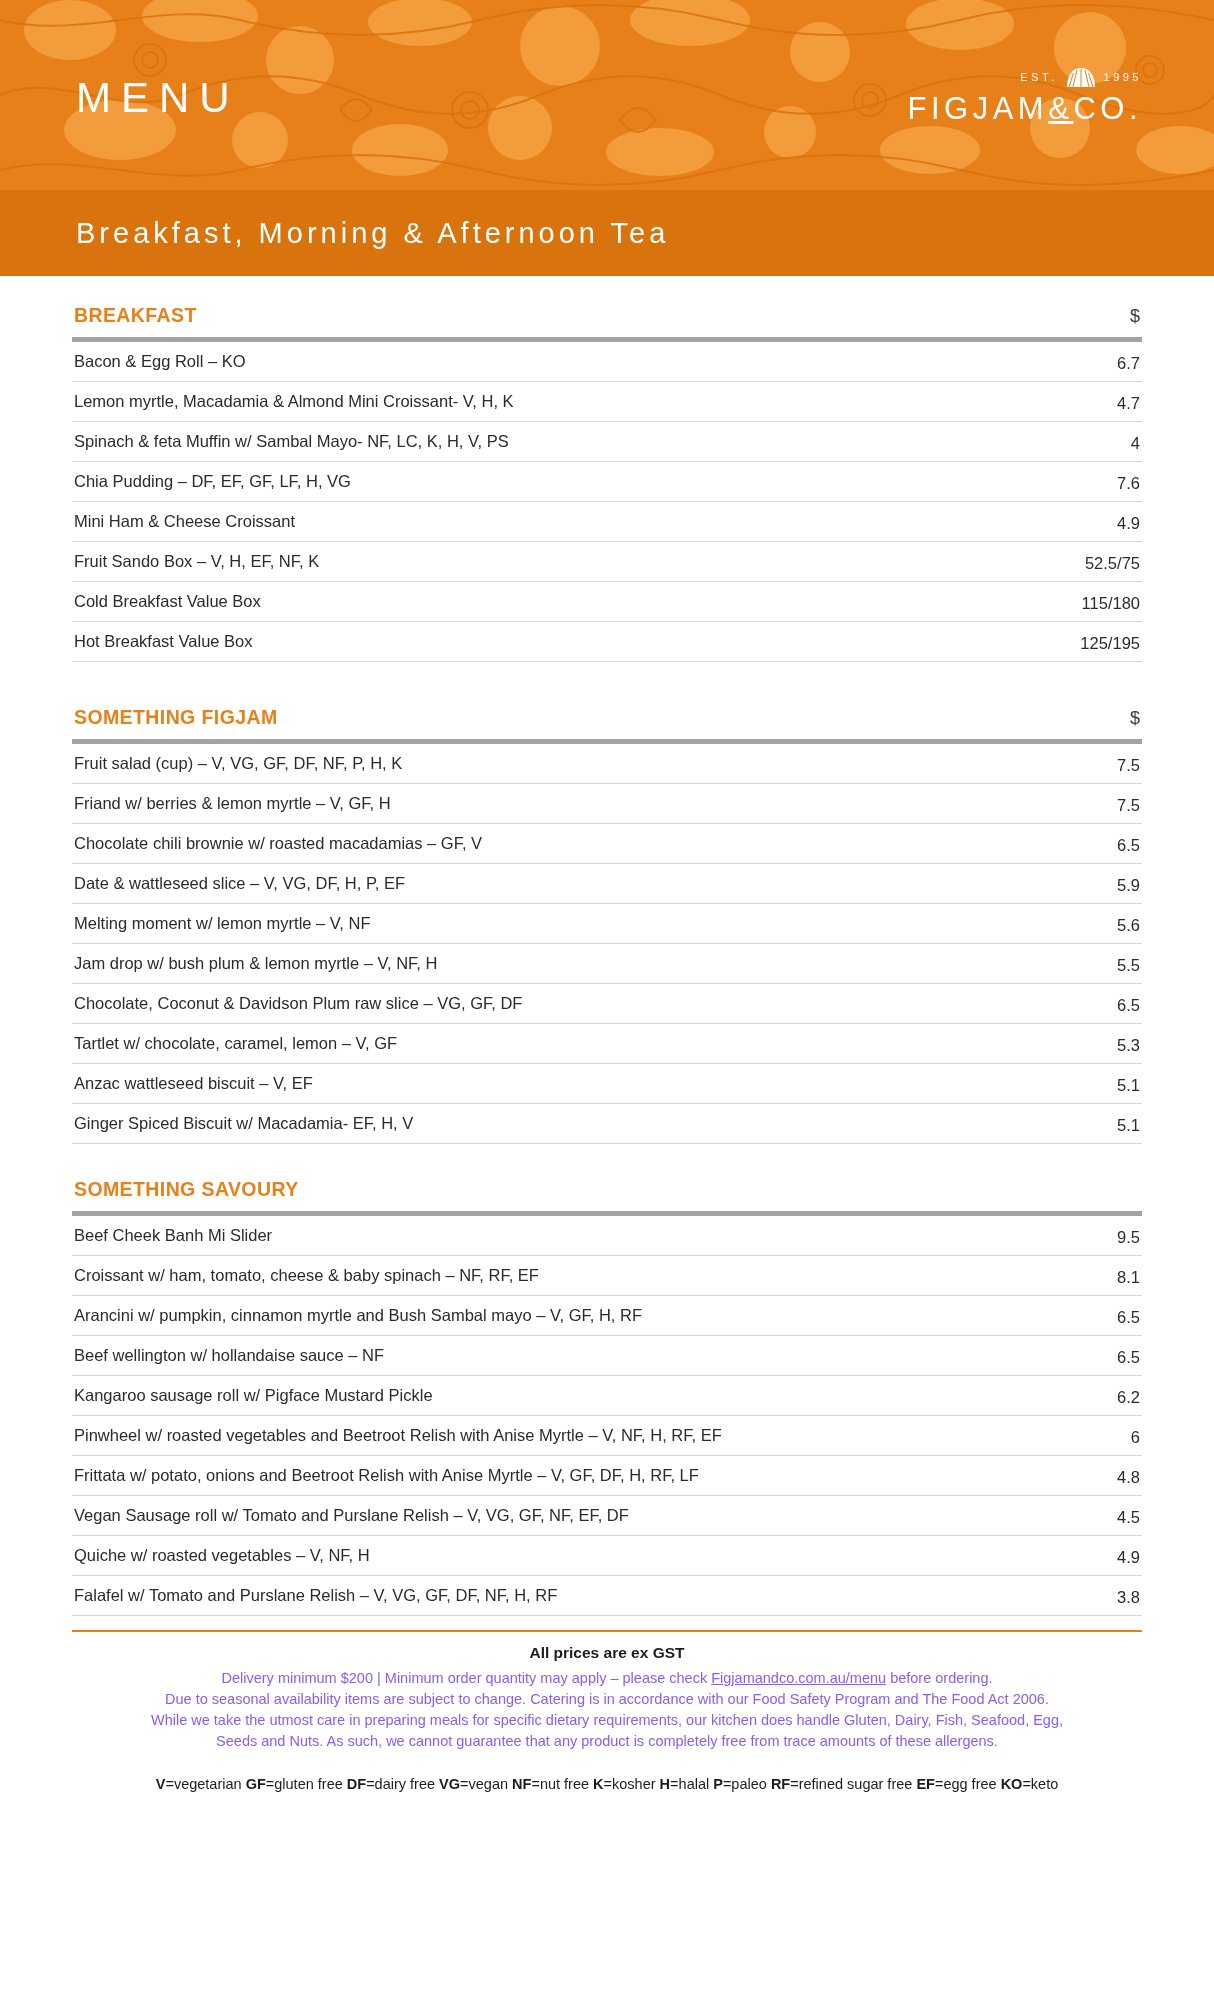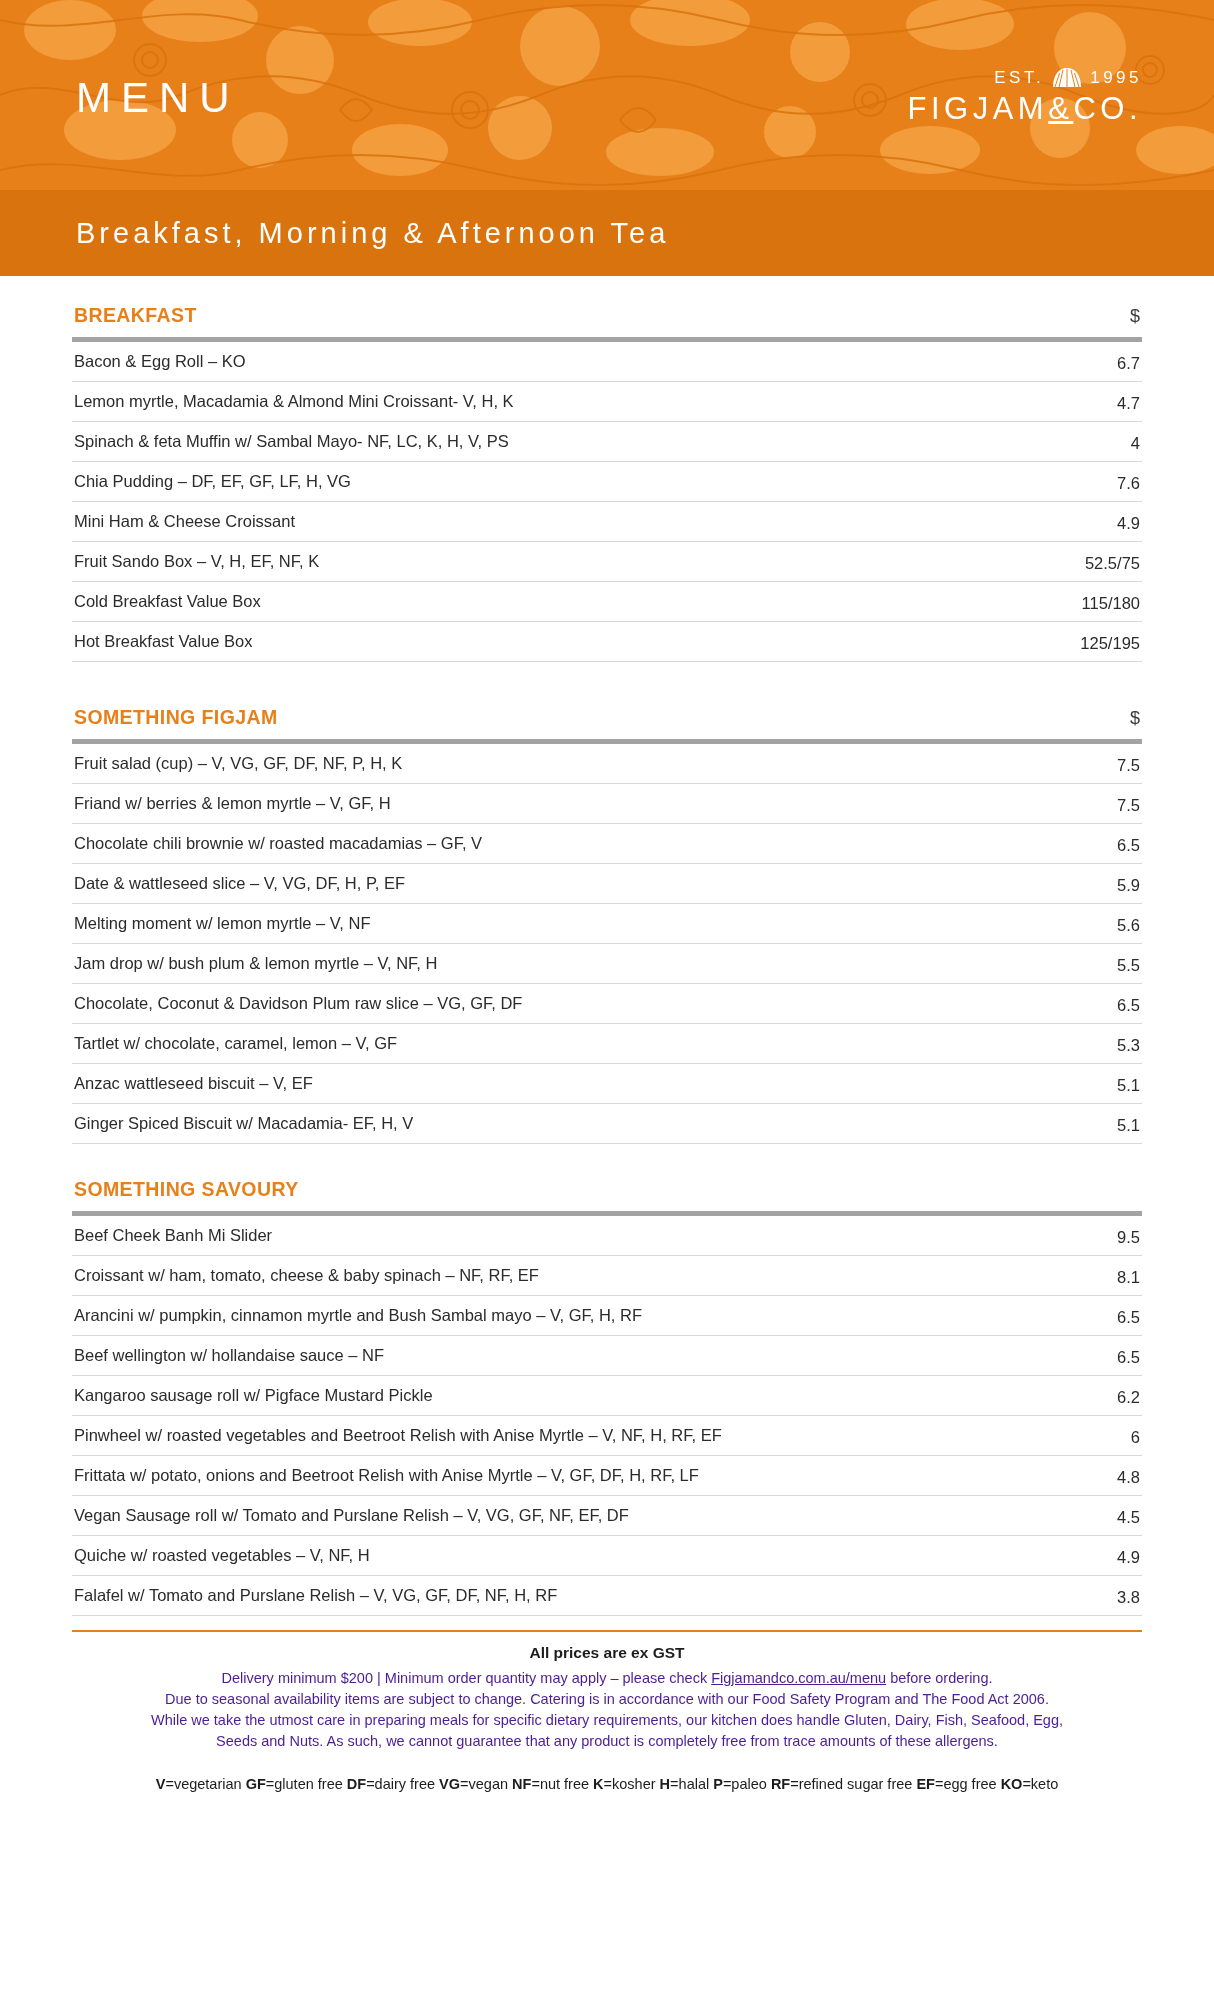--- a/index.html
+++ b/index.html
@@ -47,21 +47,21 @@
     font-weight: 400;
     line-height: 1;
     margin-top: 6px;
   }
   .brand {
     text-align: right;
     color: #ffffff;
     line-height: 1;
   }
   .brand-est {
-    font-size: 17px;
+    font-size: 11px;
     letter-spacing: 3.5px;
     display: flex;
     align-items: center;
     justify-content: flex-end;
     gap: 8px;
     margin-bottom: 4px;
   }
   .brand-name {
     font-size: 31px;
     letter-spacing: 4.5px;
@@ -146,21 +146,21 @@
     margin: 14px 0 12px 0;
   }
   .footer-bold {
     font-size: 15.5px;
     font-weight: bold;
     color: #1d1d1d;
     margin-bottom: 6px;
   }
   .footer-line {
     font-size: 14.5px;
-    color: #4c1d95;
+    color: #8b5cf6;
     line-height: 1.45;
   }
   .footer-line u { text-decoration: underline; }
   .legend {
     margin-top: 22px;
     font-size: 14.5px;
     color: #1d1d1d;
     line-height: 1.5;
   }
   .legend b { font-weight: bold; }

